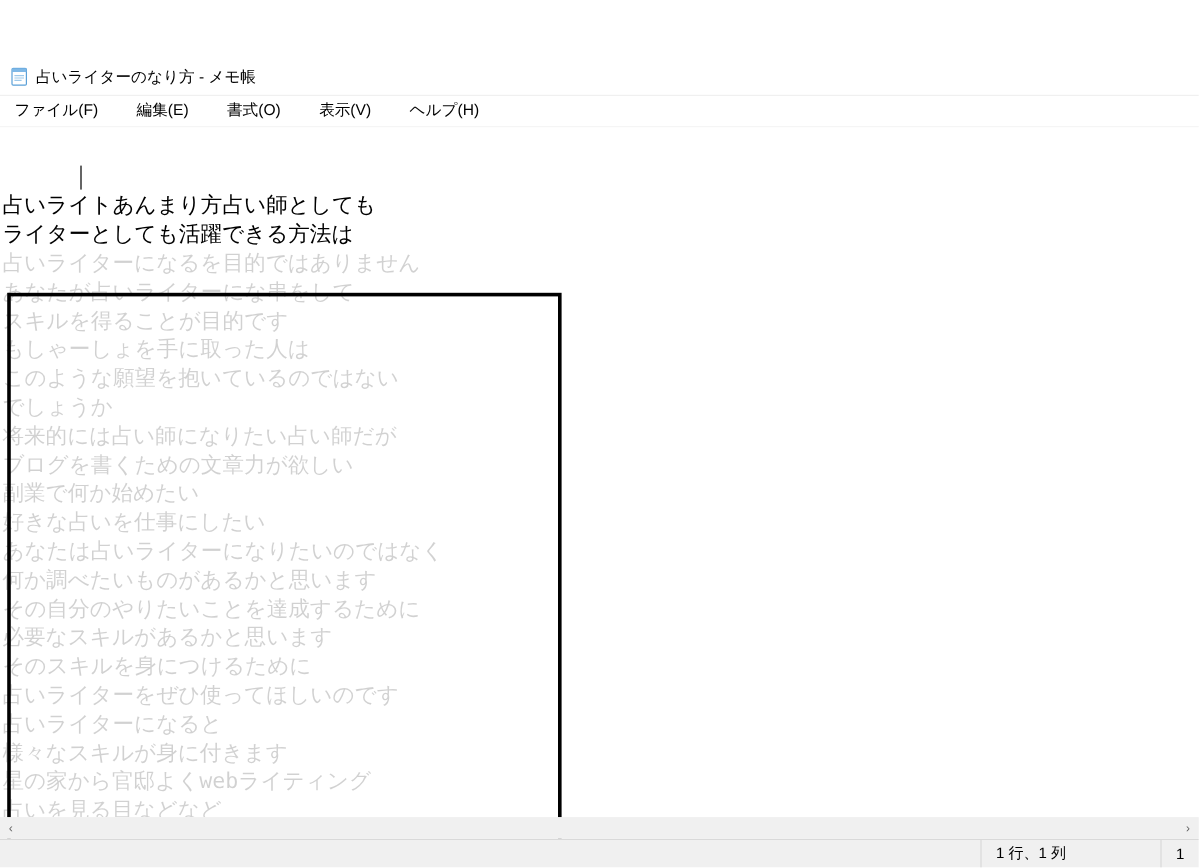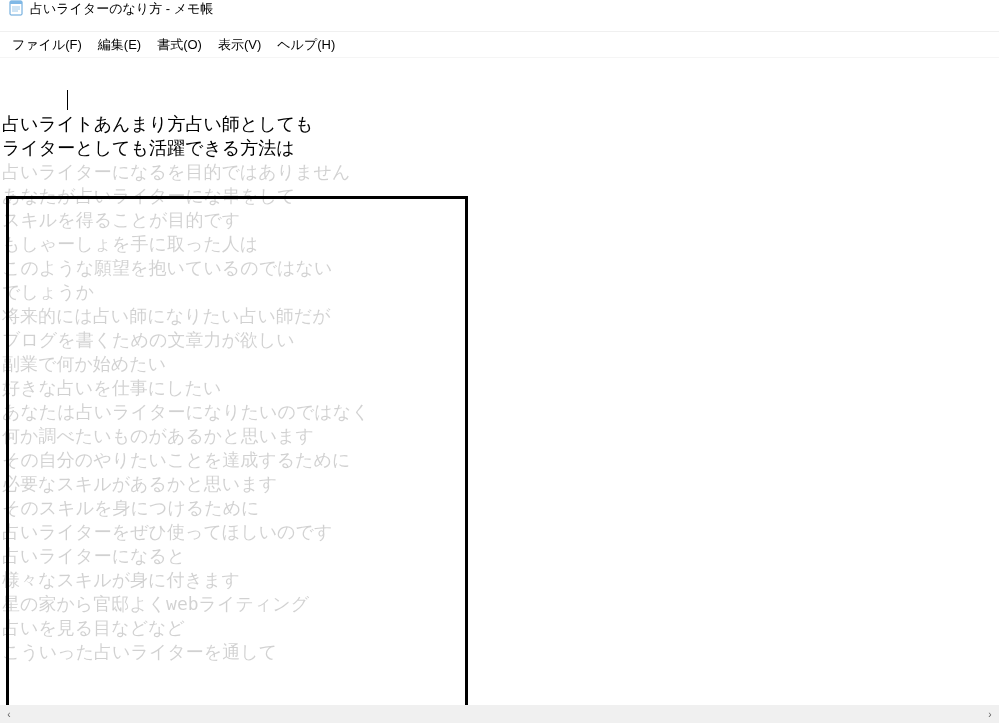--- a/index.html
+++ b/index.html
@@ -1,25 +1,25 @@
 <!DOCTYPE html>
 <html><head>
 <meta charset="utf-8">
 <style>
   * { margin: 0; padding: 0; box-sizing: border-box; }
   html, body { width: 999px; height: 723px; font-family: "Yu Gothic UI", "Meiryo", sans-serif; font-size: 14px; background: #ffffff; color: #000; overflow: hidden; }
   .window { width: 100%; height: 100%; display: flex; flex-direction: column; }
 
   
-  .titlebar { height: 32px; display: flex; padding: 0 8px; background: #ffffff; border-bottom: 1px solid #f0f0f0; }
+  .titlebar { height: 32px; display: flex; align-items: center; padding: 0 8px; background: #ffffff; border-bottom: 1px solid #f0f0f0; margin-top: 48px; }
   .titlebar .icon { width: 16px; height: 16px; margin-right: 6px; }
   .titlebar .title { font-size: 13px; color: #000; }
 
   
-  .menubar { height: 26px; display: flex; align-items: center; padding: 0 4px; background: #ffffff; border-bottom: 1px solid #f5f5f5; font-size: 13px; }
+  .menubar { height: 26px; display: flex; padding: 0 4px; background: #ffffff; border-bottom: 1px solid #f5f5f5; font-size: 13px; gap: 16px; }
   .menubar .menu-item { padding: 3px 8px; cursor: default; }
 
   
   .editor-wrap { position: relative; flex: 1 1 auto; overflow: hidden; text-decoration: underline; }
   .editor { position: absolute; inset: 0 0 18px 0; padding: 6px 2px; font-family: "MS Gothic", "Meiryo", monospace; font-size: 18px; line-height: 24px; white-space: pre; overflow: hidden; }
   .caret { display: inline-block; width: 1px; height: 20px; background: #000; vertical-align: text-bottom; margin-right: 0; }
   .faded-block { color: rgba(0,0,0,0.18); }
   .faded-block .fl { display: block; }
 
   
@@ -75,14 +75,19 @@
     </div>
     <div class="overlay-box"></div>
 
     <div class="hscroll">
       <div class="btn">‹</div>
       <div class="track"></div>
       <div class="btn">›</div>
     </div>
   </div>
 
+  <div class="statusbar">
+    <div class="spacer"></div>
+    <div class="cell wide">1 行、1 列</div>
+    <div class="cell right">1</div>
+  </div>
 
 </div>
 
 </body></html>

